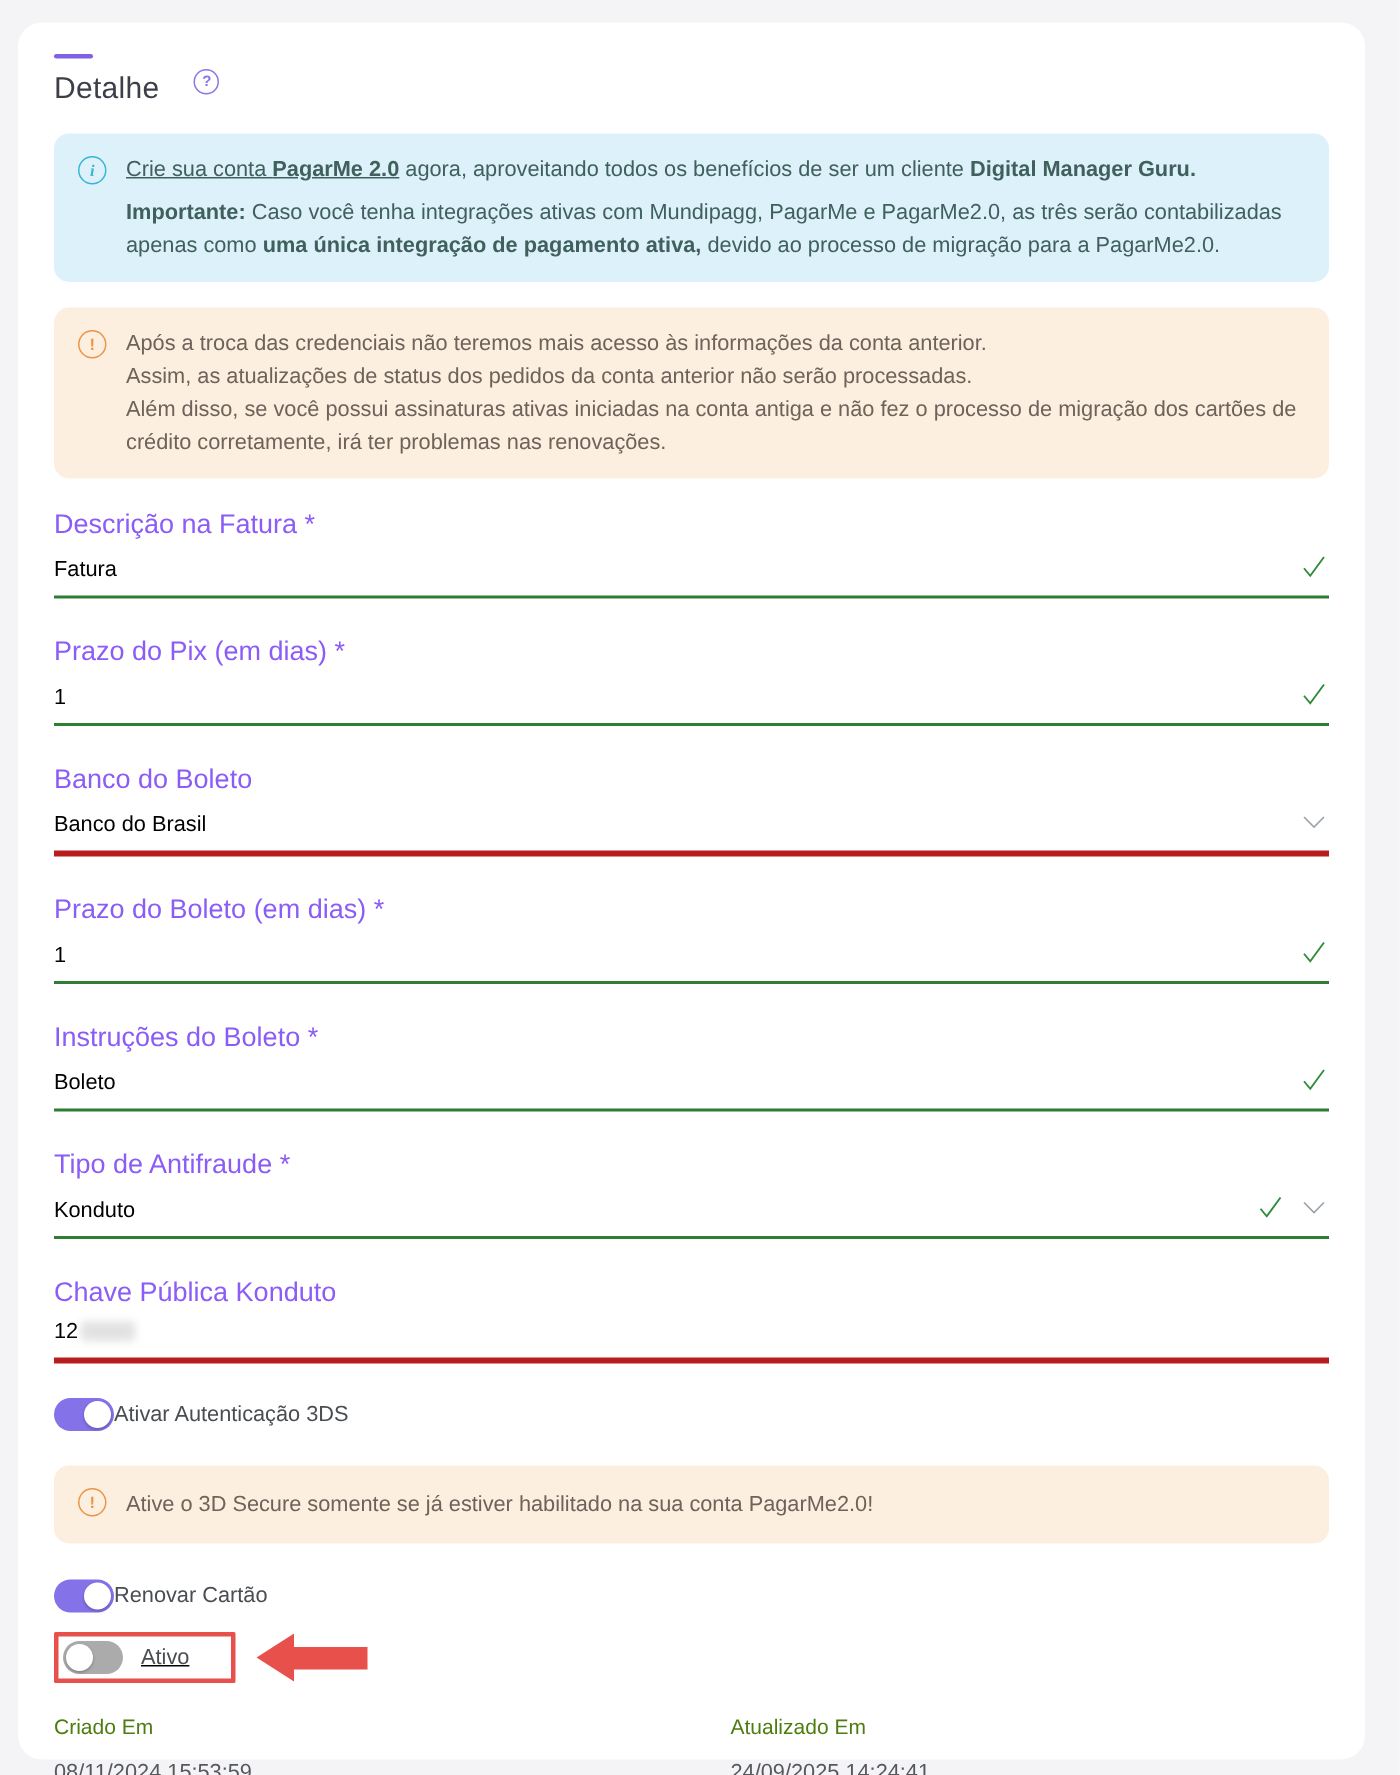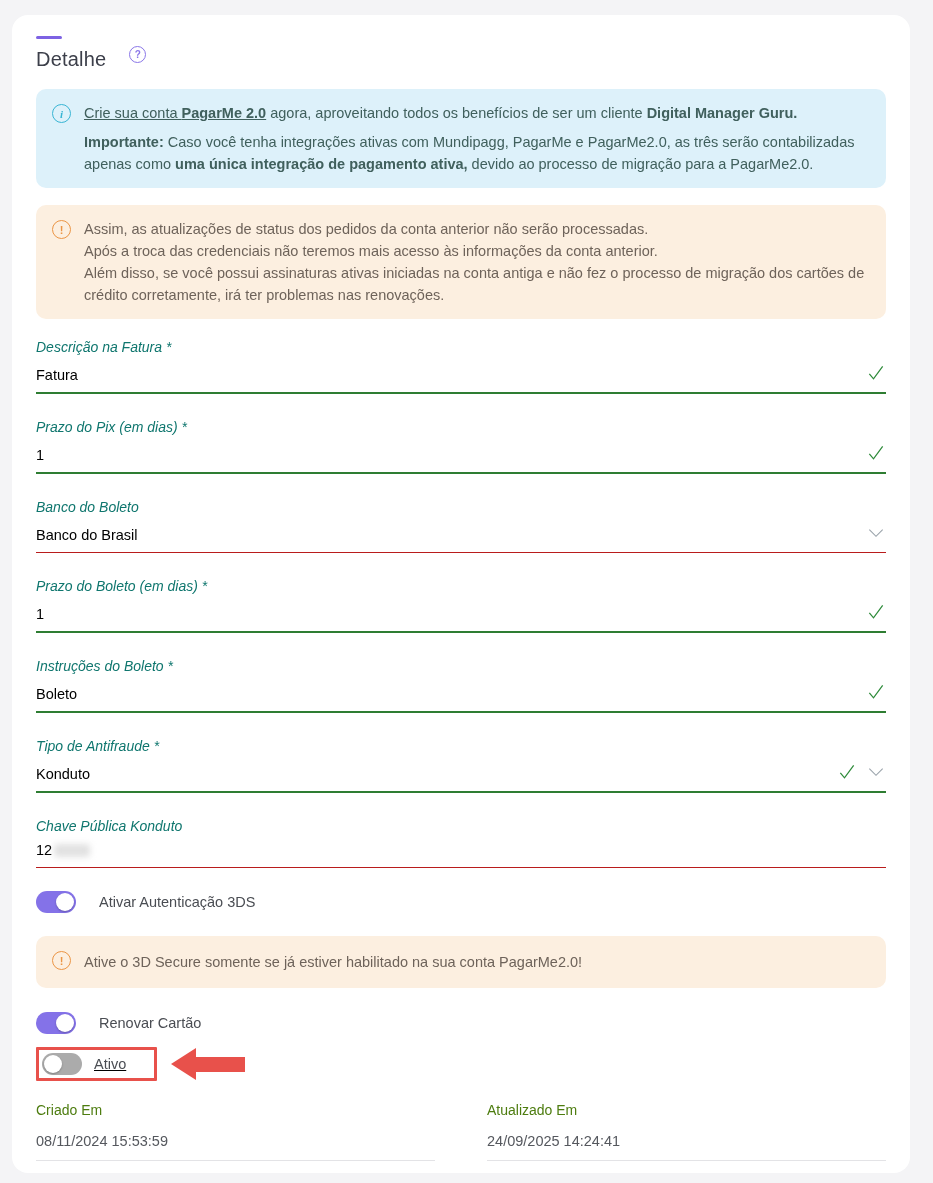--- a/index.html
+++ b/index.html
@@ -22,32 +22,32 @@
   .notice.info { background:#ddf1fa; color:#40605d; }
   .notice.warn { background:#fcefe0; color:#6e635a; }
   .notice .body { font-size:14.5px; line-height:22px; }
   .info-icon { width:19px; height:19px; border:1.5px solid #38b5d4; color:#38b5d4; font-size:11px; margin-top:2px; font-style:italic; font-family:"Liberation Serif", serif; }
   .warn-icon { width:19px; height:19px; border:1.5px solid #eb9545; color:#eb9545; font-size:11px; margin-top:2px; }
   .notice .p2 { margin-top:7px; }
   .notice a { color:inherit; text-decoration:underline; cursor:pointer; }
   b { font-weight:700; }
   
   .field { margin-top:25px; }
-  .field-label { font-size:14px; color:#0f766e;font-style:italic; }
+  .field-label { font-size:18px; color:#8b5cf6; }
   .field-row { display:flex; align-items:flex-end; margin-top:8px; padding-bottom:9px; }
   .field.valid .field-row { border-bottom:2px solid #2e7d32; }
-  .field.plain .field-row { border-bottom:1px solid #b91c1c;gap:12px; }
+  .field.plain .field-row { border-bottom:4px solid #b91c1c;gap:12px; }
   .field-value { font-size:14.5px; color:#000000; flex:1; }
   .icon svg { display:block; }
   .redacted {
     display:inline-block; width:36px; height:13px; margin-left:2px; vertical-align:-2px;
     background:#c9c9c9; border-radius:2px; filter:blur(3px); opacity:.55;
   }
   
-  .toggle-row { display:flex; align-items:center; gap:23px; margin-top:24px; }
+  .toggle-row { display:flex; align-items:center; gap:0; margin-top:24px; }
   .toggle { width:40px; height:22px; border-radius:12px; position:relative; flex:none; cursor:pointer; }
   .toggle.on { background:#8472e8; }
   .toggle.off { background:#ababab; }
   .toggle .knob { position:absolute; top:2px; width:18px; height:18px; background:#fff; border-radius:50%; box-shadow:0 1px 2px rgba(0,0,0,.25); }
   .toggle.on .knob { right:2px; }
   .toggle.off .knob { left:2px; }
   .toggle-label { font-size:14.5px; color:#4a4d53; }
   .notice.single { margin:23px 0 0 0; padding-top:15px; padding-bottom:15px; }
   
   .ativo-row { display:flex; align-items:center; gap:14px; margin-top:13px; }
@@ -85,22 +85,22 @@
     <span class="circle-icon info-icon">i</span>
     <div class="body">
       <div class="p1"><a><span>Crie sua conta </span><b>PagarMe 2.0</b></a><span> agora, aproveitando todos os benefícios de ser um cliente </span><b>Digital Manager Guru.</b></div>
       <div class="p2"><b>Importante:</b><span> Caso você tenha integrações ativas com Mundipagg, PagarMe e PagarMe2.0, as três serão contabilizadas apenas como </span><b>uma única integração de pagamento ativa,</b><span> devido ao processo de migração para a PagarMe2.0.</span></div>
     </div>
   </div>
 
   <div class="notice warn">
     <span class="circle-icon warn-icon">!</span>
     <div class="body">
+      <div>Após a troca das credenciais não teremos mais acesso às informações da conta anterior.</div>
       <div>Assim, as atualizações de status dos pedidos da conta anterior não serão processadas.</div>
-      <div>Após a troca das credenciais não teremos mais acesso às informações da conta anterior.</div>
       <div>Além disso, se você possui assinaturas ativas iniciadas na conta antiga e não fez o processo de migração dos cartões de crédito corretamente, irá ter problemas nas renovações.</div>
     </div>
   </div>
 
   <div class="field valid" style="margin-top:20px;">
     <div class="field-label">Descrição na Fatura *</div>
     <div class="field-row">
       <div class="field-value">Fatura</div>
       <span class="icon">
           <svg width="20" height="20" viewBox="0 0 24 24" fill="none">

